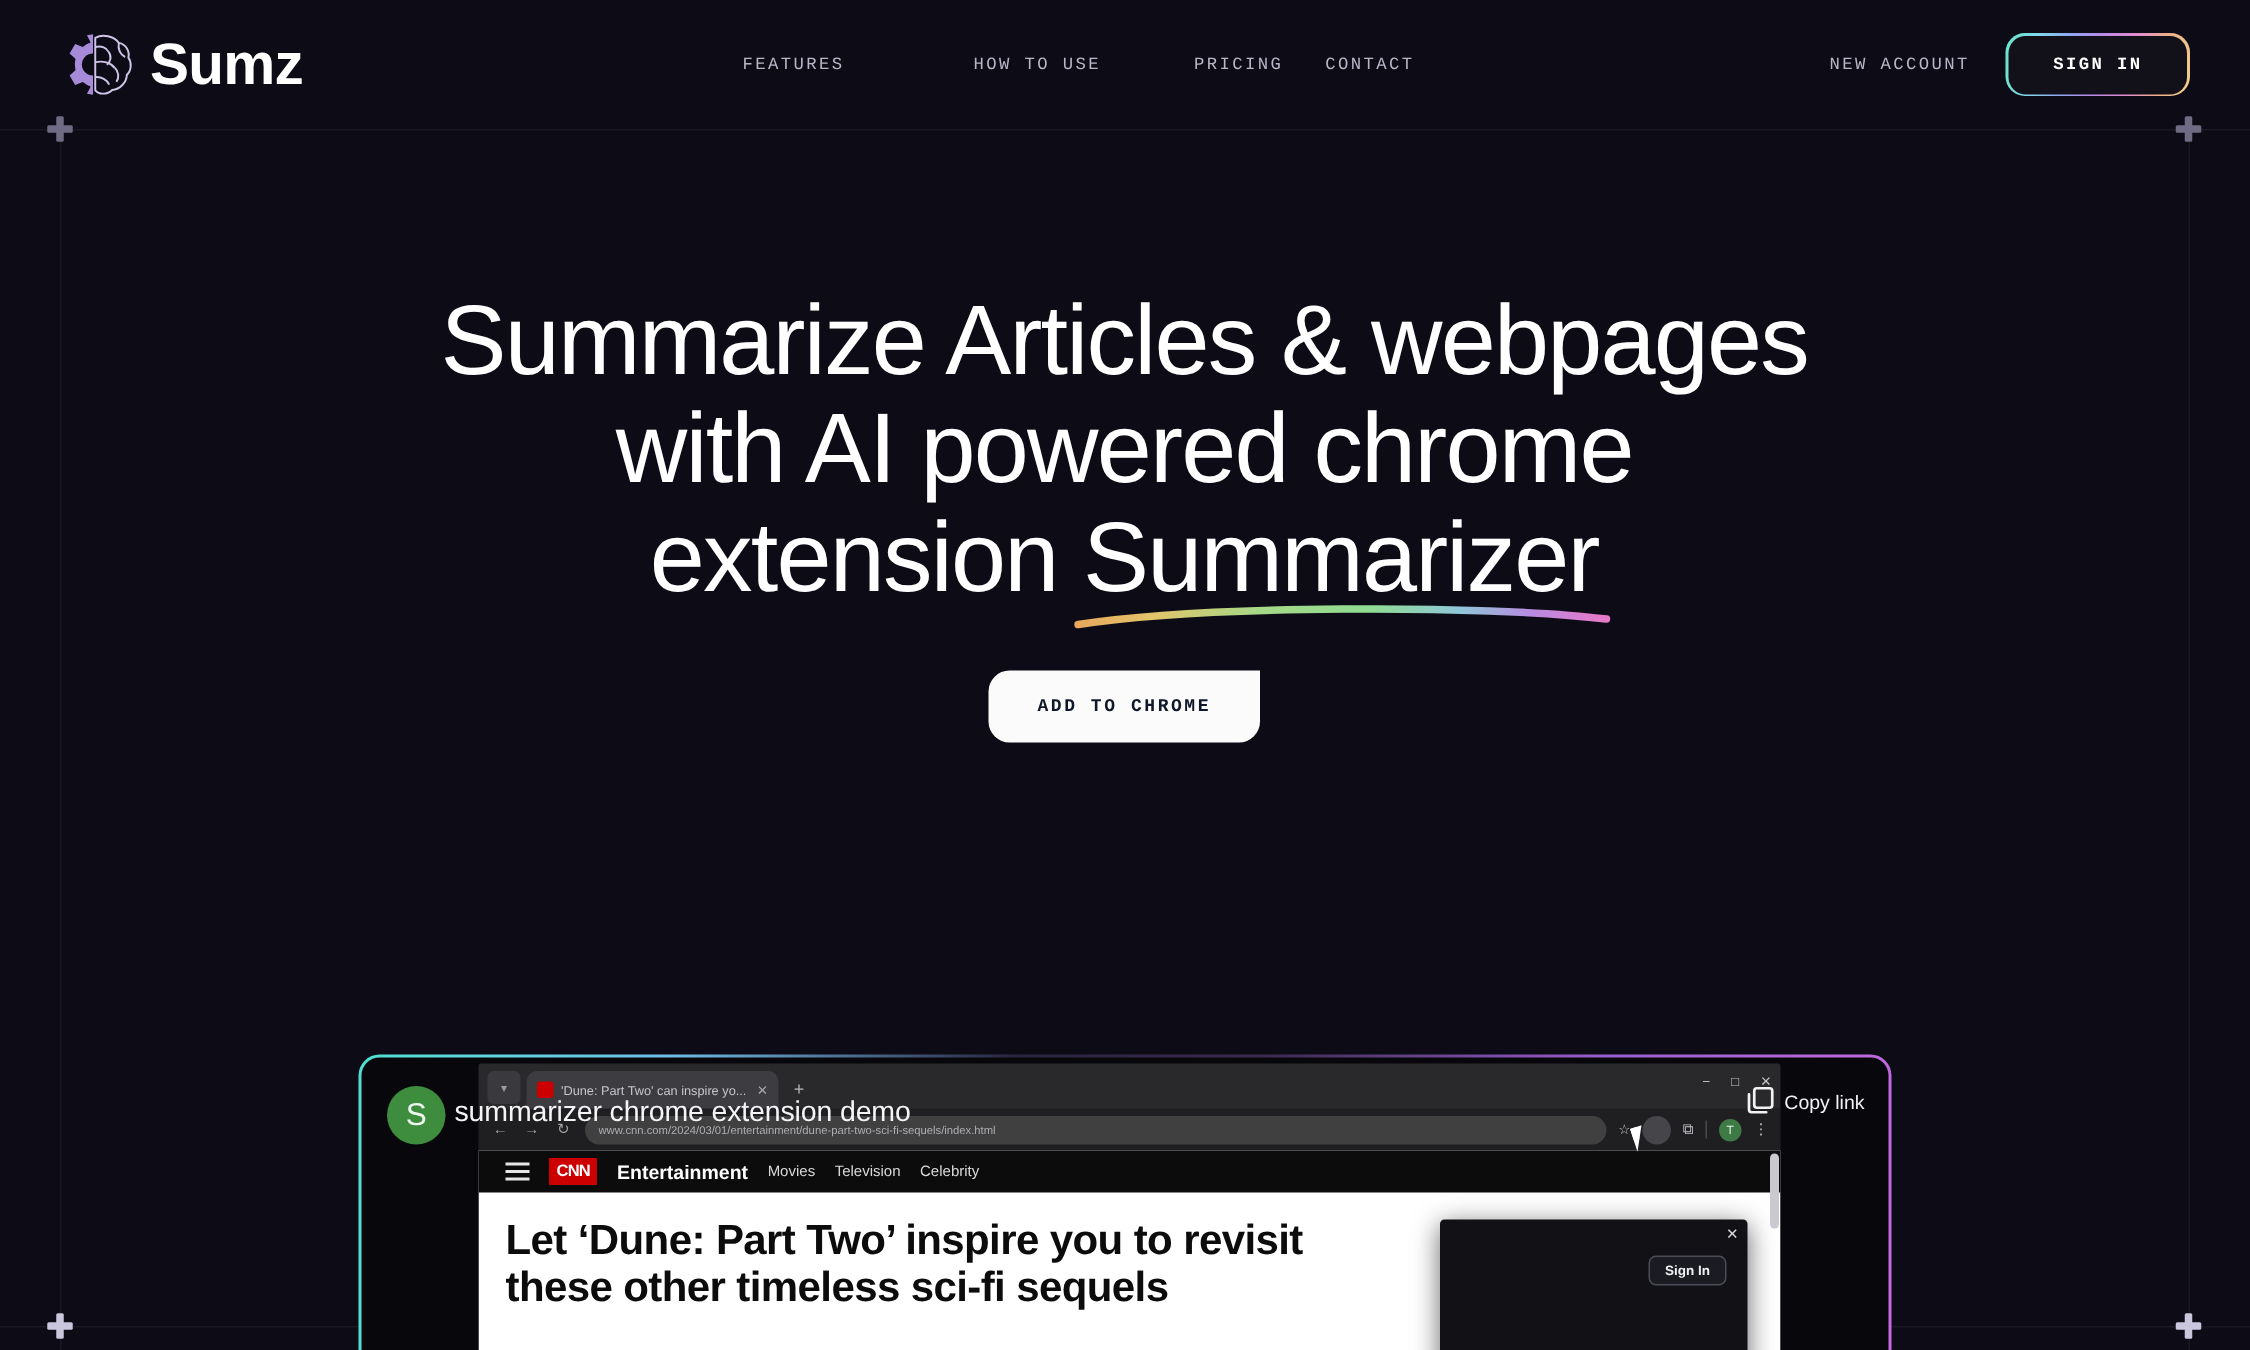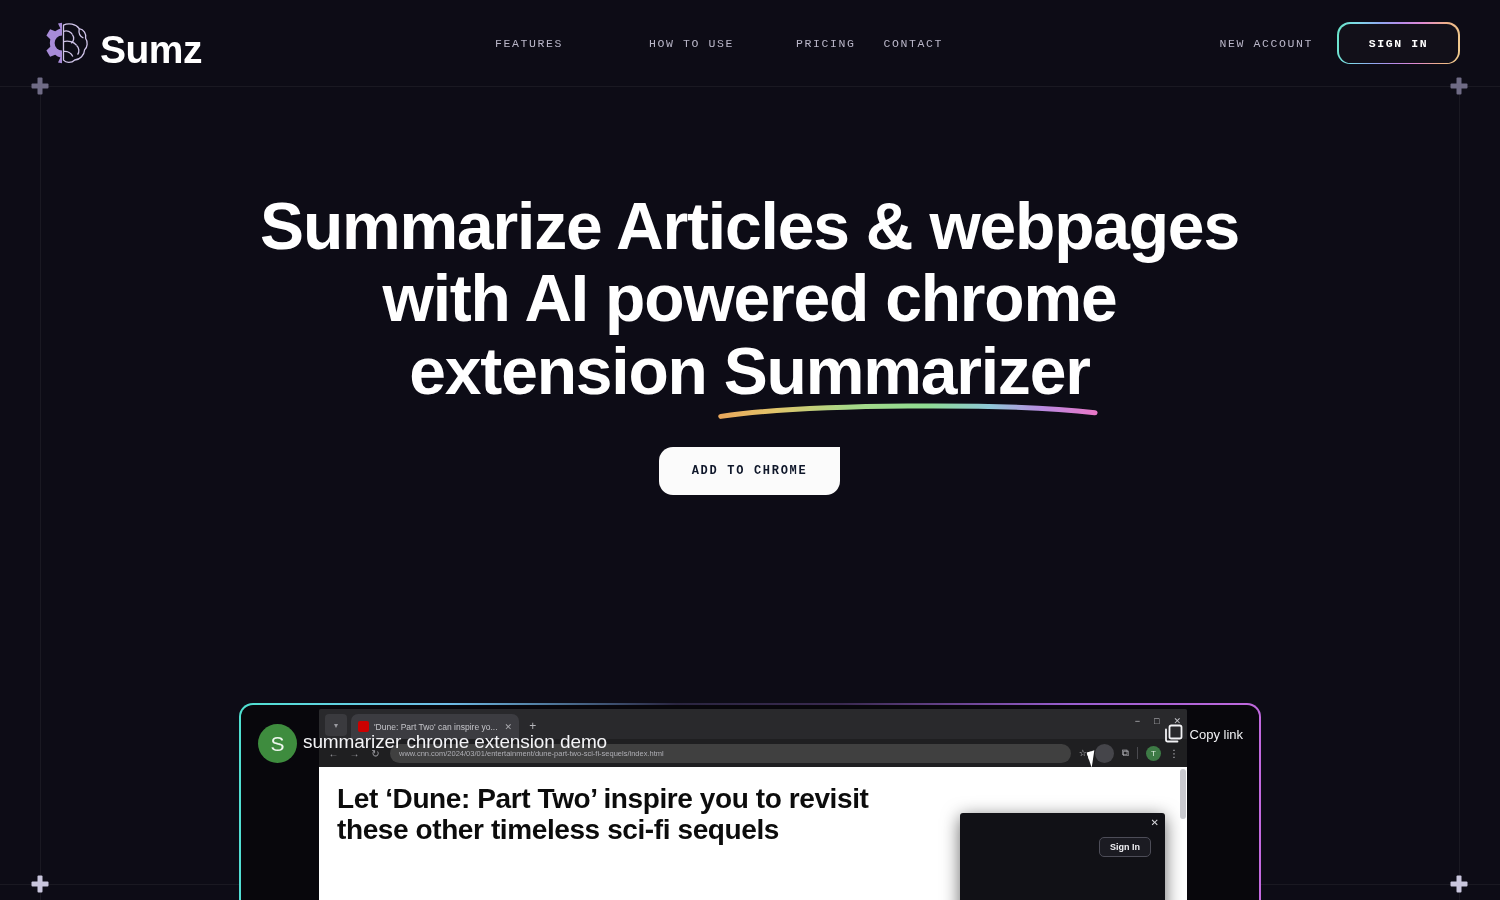--- a/index.html
+++ b/index.html
@@ -56,21 +56,21 @@
     width: 1500px; height: 86px;
     display: flex;
     align-items: center;
     z-index: 20;
   }
 
   .brand {
     position: absolute;
     left: 38px;
     display: flex;
-    align-items: flex-end;
+    align-items: center;
     gap: 10px;
   }
   .brand-mark { width: 52px; height: 52px; display: block; }
   .brand-name {
     color: #ffffff;
     font-size: 39px;
     font-weight: 700;
     letter-spacing: -0.5px;
     line-height: 1;
   }
@@ -139,21 +139,21 @@
   .hero {
     position: absolute;
     top: 86px; left: 40px;
     width: 1419px;
     text-align: center;
   }
   .hero-title {
     margin-top: 104px;
     color: #ffffff;
     font-size: 66px;
-    font-weight: 700;
+    font-weight: 400;
     line-height: 1.095;
     letter-spacing: -1.2px;
     max-width: 1010px;
     margin-left: auto;
     margin-right: auto;
     text-align: center;
   }
   .summarizer-word {
     position: relative;
     display: inline-block;
@@ -532,20 +532,32 @@
           </div>
           <span class="br-star">☆</span>
           <span class="br-extbtn"></span>
           <span class="br-puzzle">⧉</span>
           <span class="br-divider"></span>
           <span class="br-profile">T</span>
           <span class="br-dots">⋮</span>
         </div>
 
         <div class="cnn">
+          <div class="cnn-nav">
+            <span class="cnn-burger">
+              <span></span>
+                <span></span>
+                <span></span>
+            </span>
+            <span class="cnn-logo">CNN</span>
+            <span class="cnn-section">Entertainment</span>
+            <span class="cnn-link">Movies</span>
+            <span class="cnn-link">Television</span>
+            <span class="cnn-link">Celebrity</span>
+          </div>
           <h2 class="cnn-headline">Let ‘Dune: Part Two’ inspire you to revisit these other timeless sci-fi sequels</h2>
 
           <div class="ext-popup">
             <span class="ext-close">✕</span>
             <span class="ext-signin">Sign In</span>
           </div>
           <div class="ext-scroll"></div>
         </div>
       </div>
 

